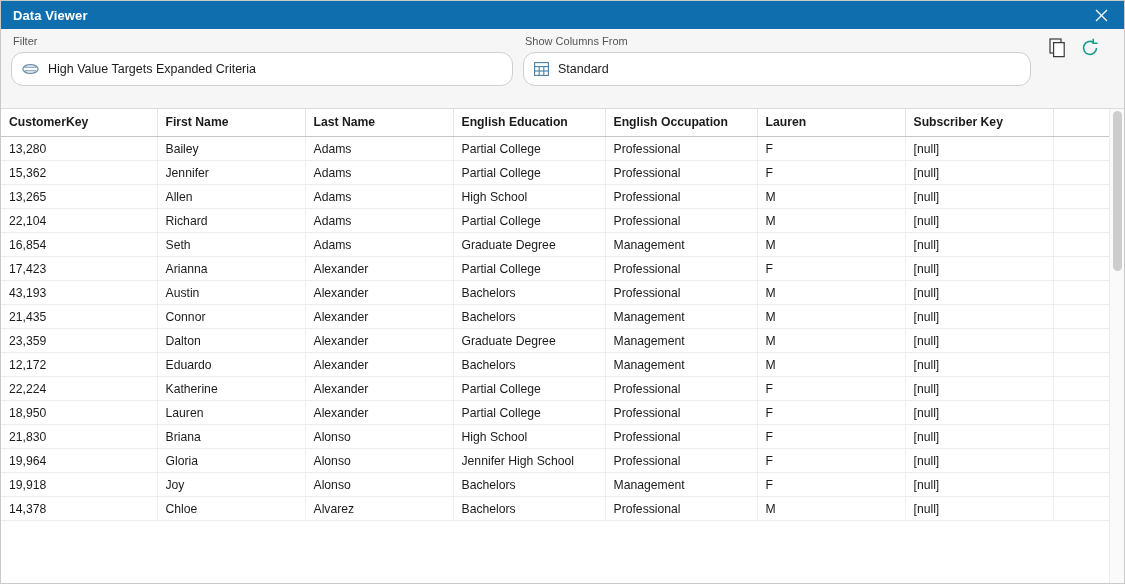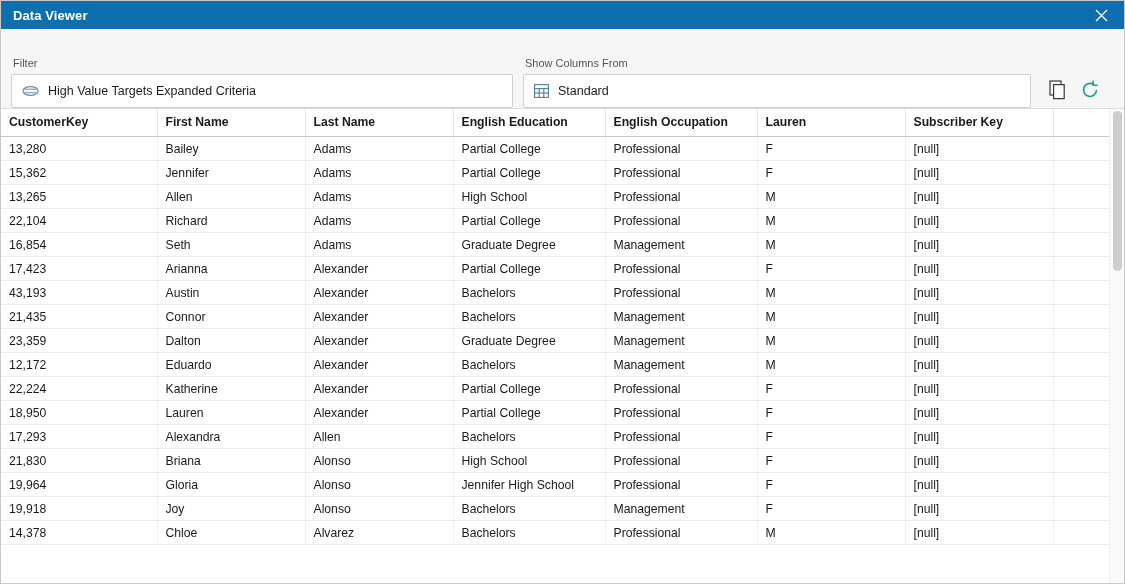--- a/index.html
+++ b/index.html
@@ -41,51 +41,51 @@
     font-size: 15px;
     line-height: 1;
   }
   .close-btn svg { display: block; }
   
   .toolbar {
     background: #f6f6f6;
     border-bottom: 1px solid #dcdcdc;
     padding: 6px 10px 0 10px;
     display: flex;
-    align-items: flex-end;
+    align-items: flex-start;
     gap: 0;
     height: 80px;
     min-height: 80px;
   }
   .field-group { display: flex; flex-direction: column; }
   .field-label {
     font-size: 11px;
     color: #555;
     margin-bottom: 5px;
     padding-left: 2px;
   }
   .field-box {
     height: 34px;
     background: #fff;
     border: 1px solid #cfcfcf;
-    border-radius: 2px;
+    border-radius: 12px;
     display: flex;
     align-items: center;
     padding: 0 10px;
     gap: 9px;
   }
   .field-box .val {
     font-size: 12.5px;
     color: #1b1b1b;
     white-space: nowrap;
     overflow: hidden;
     text-overflow: ellipsis;
   }
   .filter-group { width: 502px; }
-  .cols-group { width: 508px; margin-left: 10px; margin-top: 8px; }
+  .cols-group { width: 508px; margin-left: 10px; }
   .toolbar-buttons {
     display: flex;
     align-items: center;
     gap: 6px;
     margin-left: 14px;
     padding-bottom: 5px;
   }
   .tbtn {
     width: 26px; height: 26px;
     display: flex; align-items: center; justify-content: center;
@@ -356,30 +356,20 @@
             <td class="num">18,950</td>
             <td>Lauren</td>
             <td>Alexander</td>
             <td>Partial College</td>
             <td>Professional</td>
             <td>F</td>
             <td>[null]</td>
             <td></td>
           </tr>
           <tr>
-            <td class="num">17,293</td>
-            <td>Alexandra</td>
-            <td>Allen</td>
-            <td>Bachelors</td>
-            <td>Professional</td>
-            <td>F</td>
-            <td>[null]</td>
-            <td></td>
-          </tr>
-          <tr>
             <td class="num">21,830</td>
             <td>Briana</td>
             <td>Alonso</td>
             <td>High School</td>
             <td>Professional</td>
             <td>F</td>
             <td>[null]</td>
             <td></td>
           </tr>
           <tr>

